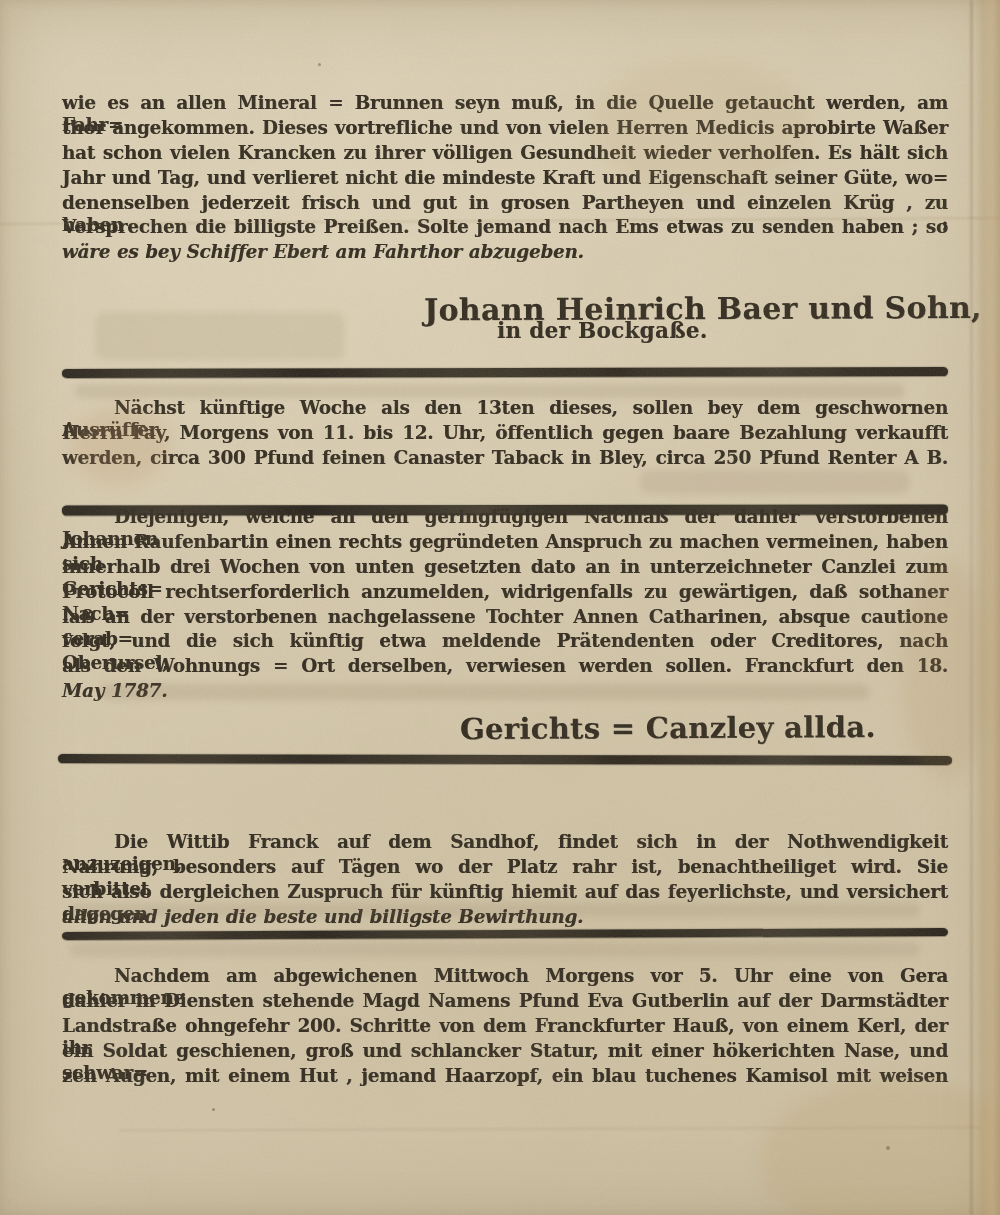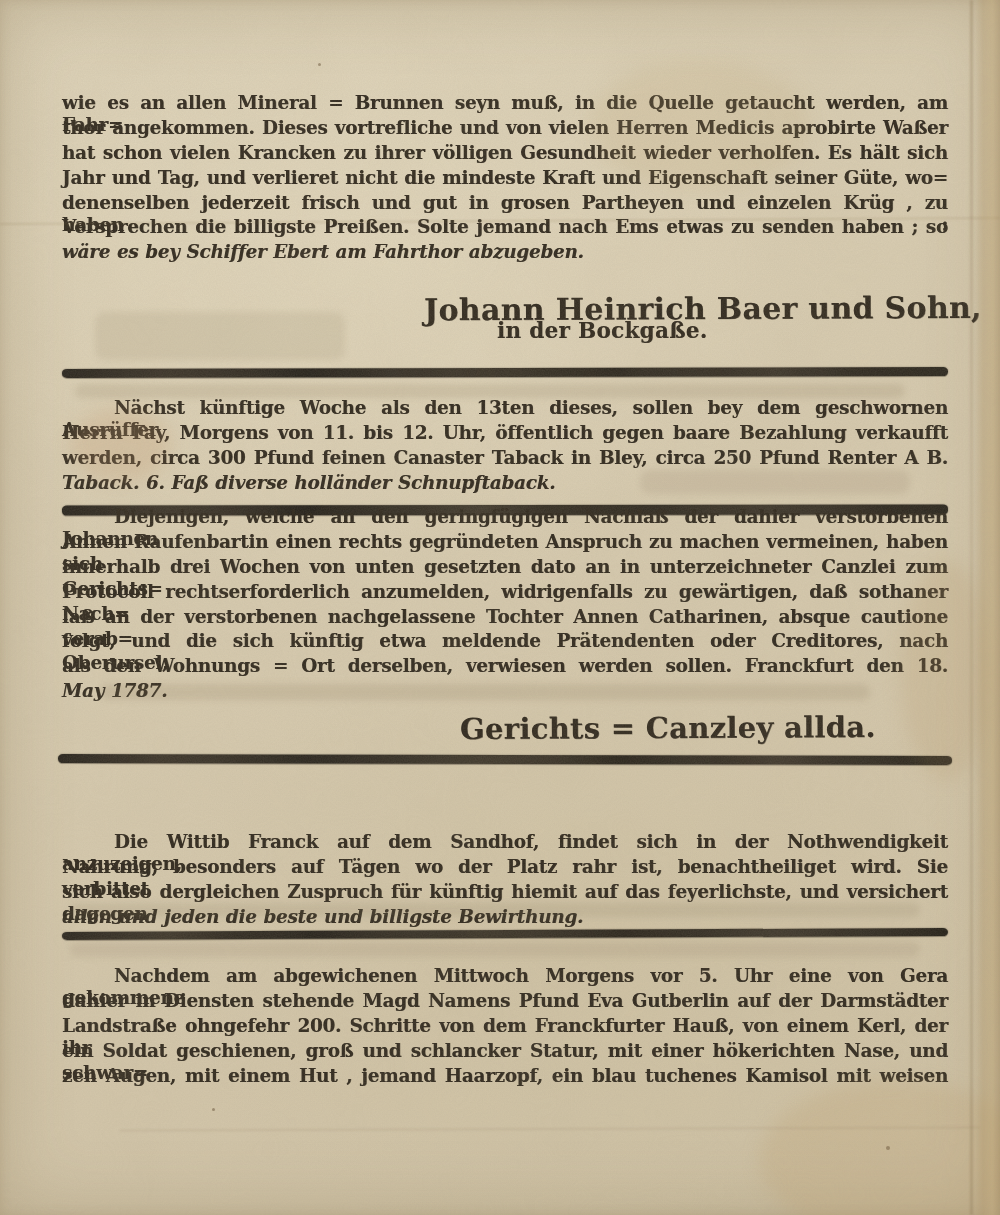--- a/index.html
+++ b/index.html
@@ -82,21 +82,20 @@
       <div class="tline short">wäre es bey Schiffer Ebert am Fahrthor abzugeben.</div>
     </div>
   <div class="sig-main" id="sig1">Johann Heinrich Baer und Sohn,</div>
   <div class="sig-main" id="sig1b">in der Bockgaße.</div>
   <div class="rule" id="rule1"></div>
 
   <div class="para" id="p2" style="top:397px;">
       <div class="tline indent">Nächst künftige Woche als den 13ten dieses, sollen bey dem geschwornen Ausrüffer</div>
       <div class="tline">Herrn Fay, Morgens von 11. bis 12. Uhr, öffentlich gegen baare Bezahlung verkaufft</div>
       <div class="tline">werden, circa 300 Pfund feinen Canaster Taback in Bley, circa 250 Pfund Renter A B.</div>
-      <div class="tline short">Taback.   6. Faß diverse holländer Schnupftaback.</div>
     </div>
   <div class="rule" id="rule2"></div>
 
   <div class="para" id="p3" style="top:506px;">
       <div class="tline indent">Diejenigen, welche an den geringfügigen Nachlaß der dahier verstorbenen Johannen</div>
       <div class="tline">Annen Raufenbartin einen rechts gegründeten Anspruch zu machen vermeinen, haben sich</div>
       <div class="tline">innerhalb drei Wochen von unten gesetzten dato an in unterzeichneter Canzlei zum Gerichts=</div>
       <div class="tline">Protocoll rechtserforderlich anzumelden, widrigenfalls zu gewärtigen, daß sothaner Nach=</div>
       <div class="tline">laß an der verstorbenen nachgelassene Tochter Annen Catharinen, absque cautione verab=</div>
       <div class="tline">folgt, und die sich künftig etwa meldende Prätendenten oder Creditores, nach Oberursel,</div>

